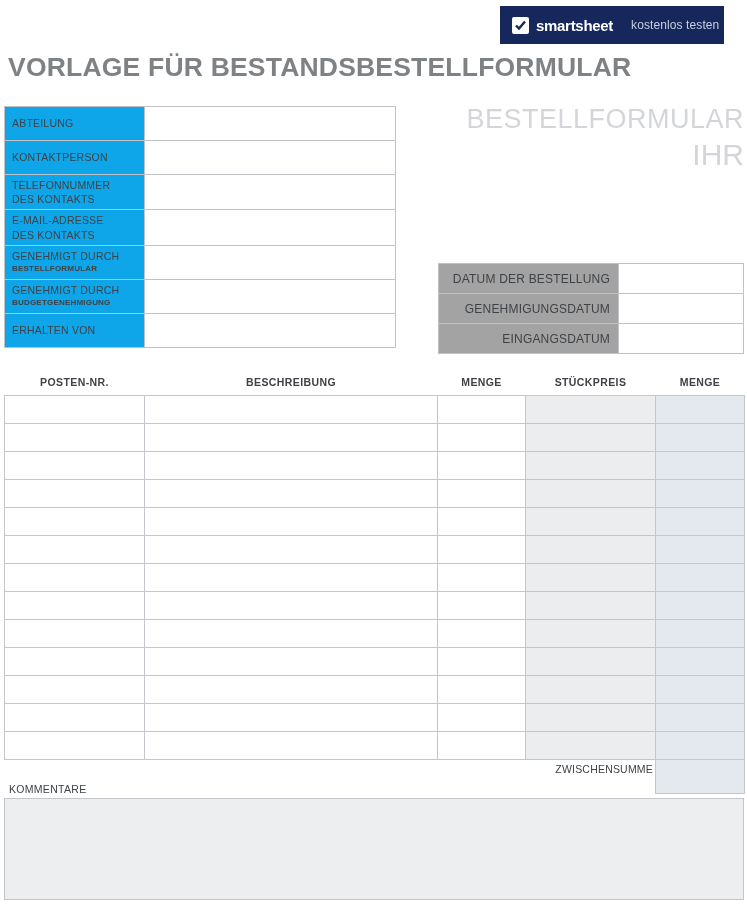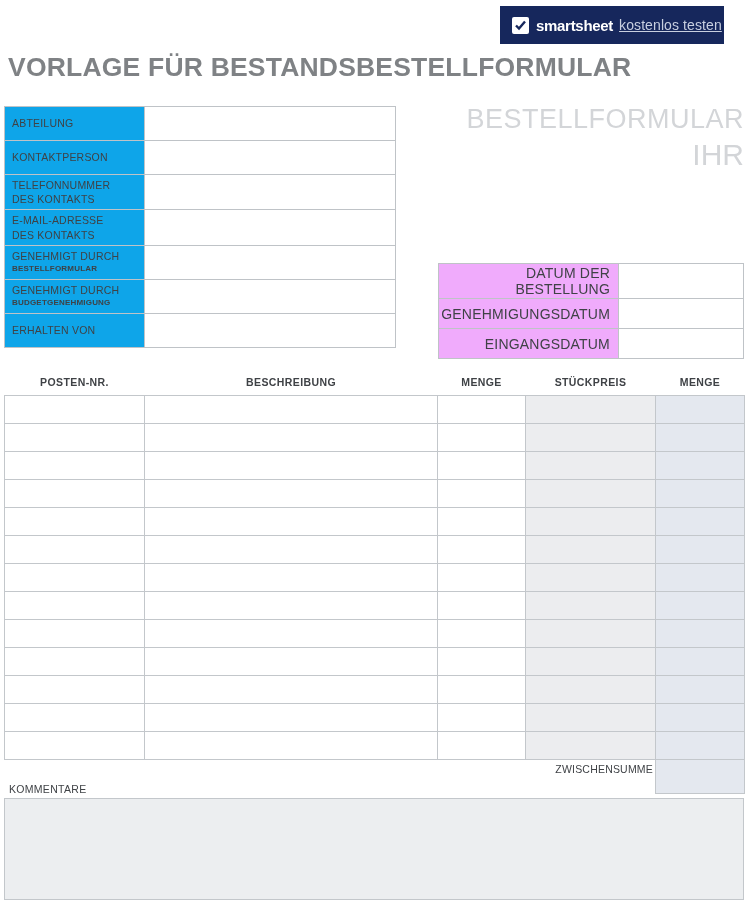--- a/index.html
+++ b/index.html
@@ -41,24 +41,23 @@
   }
   .logo-mark svg { display: block; }
   .logo-word {
     color: #ffffff;
     font-size: 15px;
     font-weight: bold;
     letter-spacing: -0.3px;
   }
   .logo-tag {
     color: #c8cfe0;
-    font-size: 14px;
-    margin-left: 6px;
+    font-size: 12px;
+    margin-left: 18px;
     letter-spacing: 0.1px;
-    text-decoration: underline;
   }
 
   
   .doc-title {
     position: absolute;
     top: 52px;
     left: 8px;
     font-size: 26.5px;
     font-weight: bold;
     color: #7f8285;
@@ -124,24 +123,24 @@
     width: 306px;
     border-collapse: collapse;
   }
   .date-table td {
     border: 1px solid #bfc3c7;
     height: 30px;
     vertical-align: middle;
   }
   .date-table td.label {
     width: 180px;
-    background: #f0abfc;
+    background: #a3a3a3;
     text-align: right;
     padding-right: 8px;
-    font-size: 14px;
+    font-size: 12px;
     color: #3f4246;
     letter-spacing: 0.2px;
   }
   .date-table td.value { background: #ffffff; }
 
   
   .items-table {
     position: absolute;
     top: 375px;
     left: 4px;

